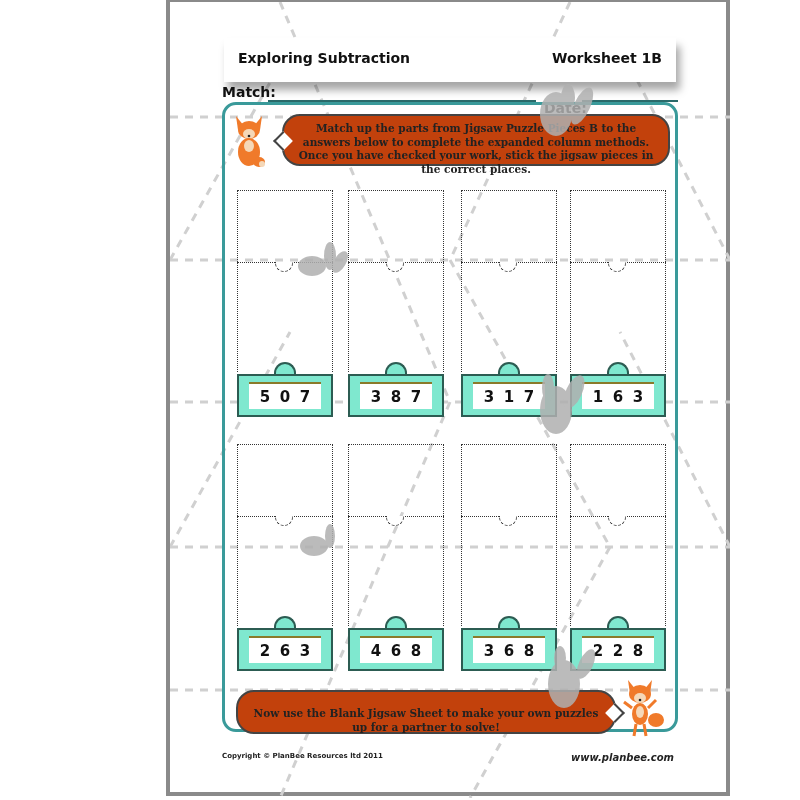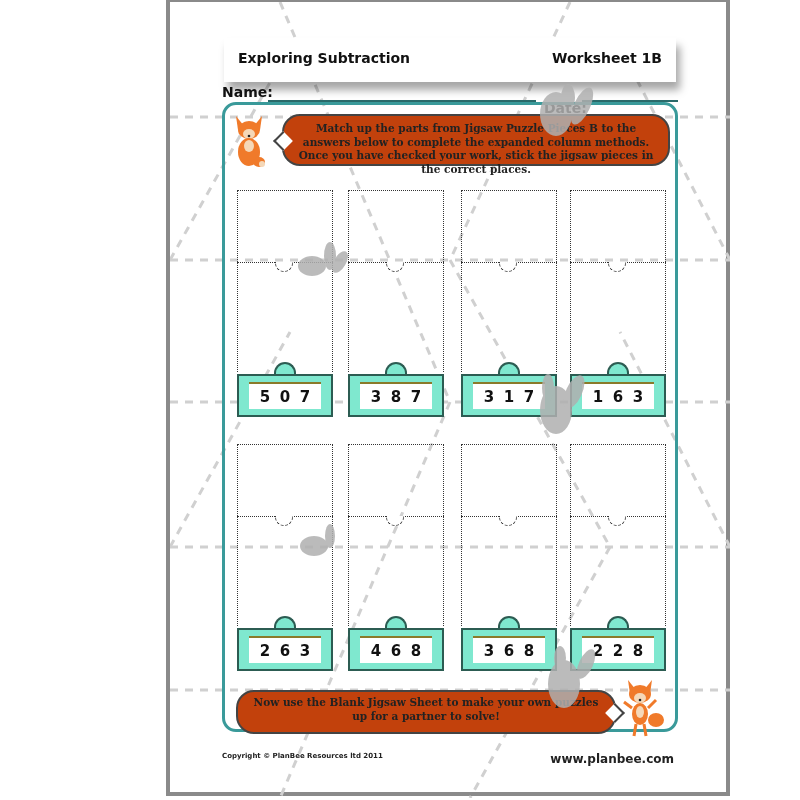--- a/index.html
+++ b/index.html
@@ -21,21 +21,21 @@
   .fox { position:absolute; }
   .piece { position:absolute; width:96px; height:228px; }
   .piece .top { position:absolute; left:0; top:0; width:96px; height:72px; border:1.5px dotted #333; box-sizing:border-box; border-bottom:none; }
   .piece .mid { position:absolute; left:0; top:72px; width:96px; height:110px; border:1.5px dotted #333; box-sizing:border-box; border-bottom:none; }
   .piece .notch { position:absolute; left:38px; top:72px; width:18px; height:10px; border:1.5px dashed #333; border-top:none; border-radius:0 0 10px 10px; background:#fff; box-sizing:border-box; }
   .piece .ans { position:absolute; left:0; top:184px; width:96px; height:43px; background:#7fe8cf; border:2px solid #2c5c52; box-sizing:border-box; }
   .piece .tab { position:absolute; left:37px; top:172px; width:22px; height:14px; background:#7fe8cf; border:2px solid #2c5c52; border-bottom:none; border-radius:11px 11px 0 0; box-sizing:border-box; }
   .piece .ans .inner { position:absolute; left:10px; top:6px; width:72px; height:27px; background:#fff; border-top:2px solid #8a7a2a; box-sizing:border-box;
                         display:flex; justify-content:space-around; align-items:center; padding:0 6px; font-size:15px; font-weight:bold; color:#111; font-family:"DejaVu Sans", sans-serif; }
   .copyright { position:absolute; left:52px; top:750px; font-size:7px; font-weight:bold; color:#222; }
-  .website { position:absolute; right:52px; top:750px; font-size:12px; font-weight:bold; color:#222; }
+  .website { position:absolute; right:52px; top:750px; font-size:10px; font-weight:bold; color:#222;font-style:italic; }
   .bunny { position:absolute; opacity:0.85; }
 </style>
 </head>
 <body>
 
 <div class="sheet">
 
   <svg class="bg-lines" viewBox="0 0 560 796">
     <g stroke="#d0d0d0" stroke-width="3" stroke-dasharray="8 7" fill="none">
       <line x1="0" y1="115" x2="560" y2="115"></line>
@@ -54,21 +54,21 @@
       <line x1="560" y1="545" x2="450" y2="330"></line>
     </g>
   </svg>
 
   <div class="title-card">
     <span class="title-left">Exploring Subtraction</span>
     <span class="title-right">Worksheet 1B</span>
   </div>
 
   <div class="name-row">
-    <span class="lbl" style="left:0;top:0;">Name:</span>
+    <span class="lbl" style="left:0;top:0;">Match:</span>
     <div class="uline" style="left:46px;top:16px;width:268px;"></div>
     <span class="lbl" style="left:322px;top:16px;">Date:</span>
     <div class="uline" style="left:360px;top:16px;width:96px;"></div>
   </div>
 
   <div class="frame"></div>
 
   <svg class="fox" style="left:62px;top:112px;" width="34" height="56" viewBox="0 0 34 56">
     <polygon points="4,2 12,12 6,16" fill="#f07a2a"></polygon>
     <polygon points="30,2 22,12 28,16" fill="#f07a2a"></polygon>
@@ -185,21 +185,21 @@
     <div class="tab"></div>
     <div class="ans">
         <div class="inner">
       <span>2</span>
       <span>2</span>
       <span>8</span>
     </div>
       </div>
   </div>
 
-  <div class="bubble" style="left:66px;top:688px;width:380px;height:44px;padding:4px 12px 0;">
+  <div class="bubble" style="left:66px;top:688px;width:380px;height:44px;padding:15px 12px 0;">
     <div class="tail" style="right:-8px;top:14px;transform:rotate(225deg);"></div>
     <span>Now use the Blank Jigsaw Sheet to make your own puzzles up for a partner to solve!</span>
   </div>
 
   <svg class="fox" style="left:452px;top:676px;" width="44" height="60" viewBox="0 0 44 60">
     <polygon points="6,2 14,12 8,16" fill="#f07a2a"></polygon>
     <polygon points="30,2 22,12 28,16" fill="#f07a2a"></polygon>
     <ellipse cx="18" cy="16" rx="11" ry="9" fill="#f07a2a"></ellipse>
     <ellipse cx="18" cy="20" rx="6" ry="5" fill="#f5d8b8"></ellipse>
     <circle cx="18" cy="22" r="1.3" fill="#222"></circle>

